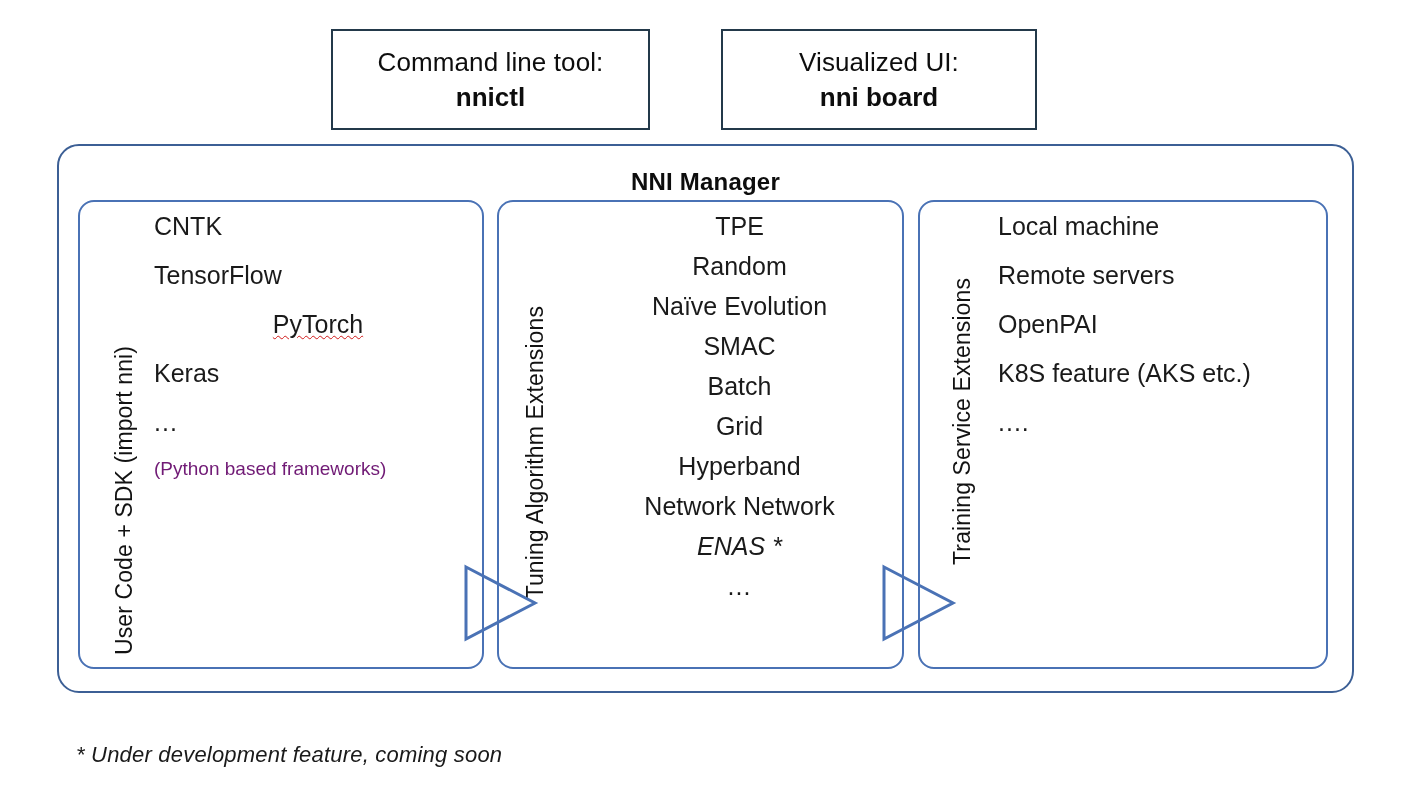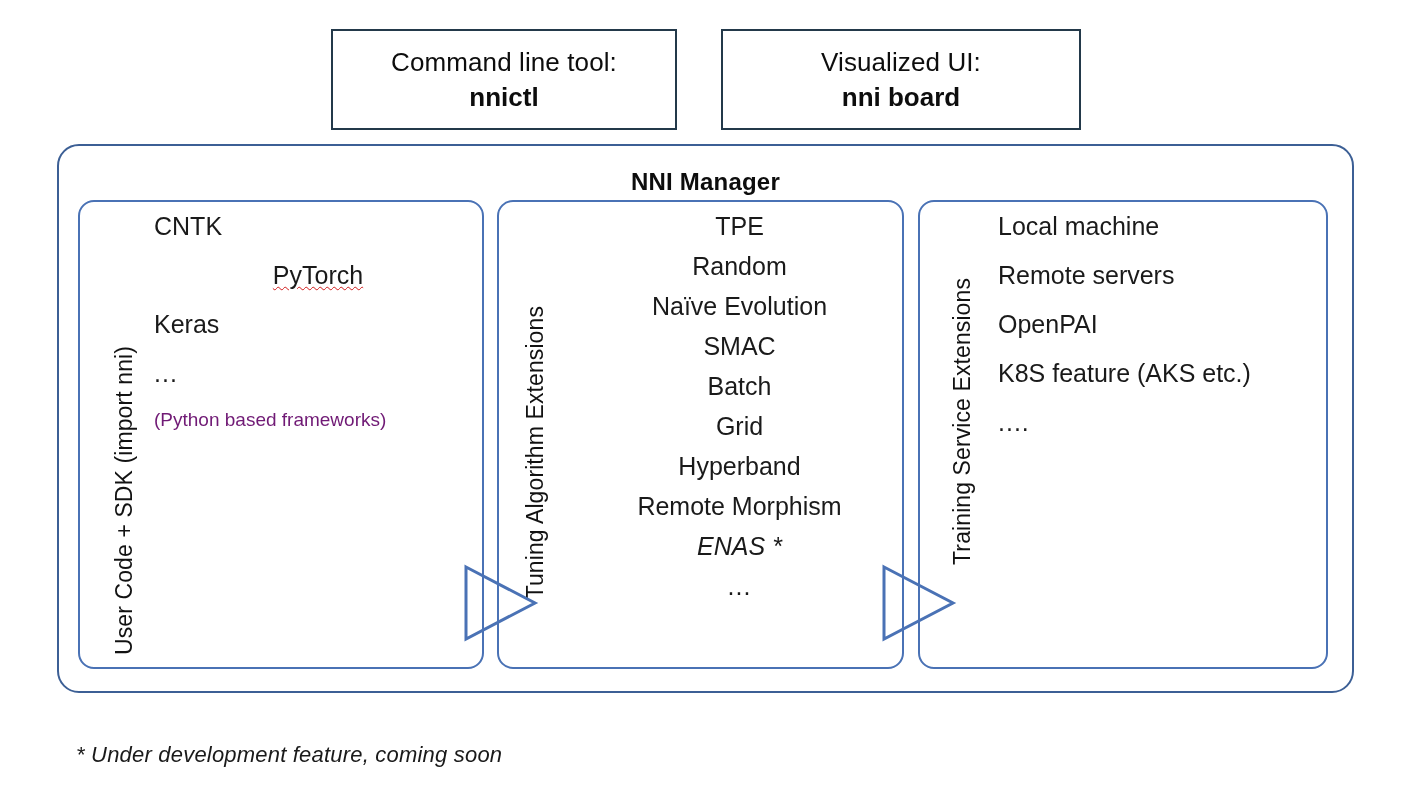--- a/index.html
+++ b/index.html
@@ -21,22 +21,22 @@
     position: absolute;
     border: 2px solid #23394a;
     background: #ffffff;
     box-sizing: border-box;
     display: flex;
     flex-direction: column;
     align-items: center;
     justify-content: center;
     gap: 4px;
   }
-  #top-box-cli { left: 331px; top: 29px; width: 346px; height: 101px; }
-  #top-box-ui  { left: 721px; top: 29px; width: 360px; height: 101px; }
+  #top-box-cli { left: 331px; top: 29px; width: 319px; height: 101px; }
+  #top-box-ui  { left: 721px; top: 29px; width: 316px; height: 101px; }
   .top-box .line1 {
     font-size: 26px;
     font-weight: 400;
     letter-spacing: 0.1px;
     color: #0d0d0d;
   }
   .top-box .line2 {
     font-size: 26px;
     font-weight: bold;
     color: #0d0d0d;
@@ -169,38 +169,39 @@
   <div class="line2">nni board</div>
 </div>
 
 <div id="nni-manager-frame"></div>
 <div id="nni-manager-title">NNI Manager</div>
 
 <div class="column" id="column-user-code">
   <div class="vlabel">User Code + SDK (import nni)</div>
   <div class="item-list spacing-wide">
     <div class="item">CNTK</div>
+    <div class="item">TensorFlow</div>
     <div class="item spell-error">PyTorch</div>
     <div class="item">Keras</div>
     <div class="item dots">...</div>
     <div class="item small">(Python based frameworks)</div>
   </div>
 </div>
 
 <div class="column" id="column-tuning">
   <div class="vlabel">Tuning Algorithm Extensions</div>
   <div class="item-list spacing-tight">
     <div class="item">TPE</div>
     <div class="item">Random</div>
     <div class="item">Naïve Evolution</div>
     <div class="item">SMAC</div>
     <div class="item">Batch</div>
     <div class="item">Grid</div>
     <div class="item">Hyperband</div>
-    <div class="item">Remote Morphism</div>
+    <div class="item">Network Network</div>
     <div class="item italic">ENAS *</div>
     <div class="item dots">...</div>
   </div>
 </div>
 
 <div class="column" id="column-training">
   <div class="vlabel">Training Service Extensions</div>
   <div class="item-list spacing-wide">
     <div class="item">Local machine</div>
     <div class="item">Remote servers</div>

